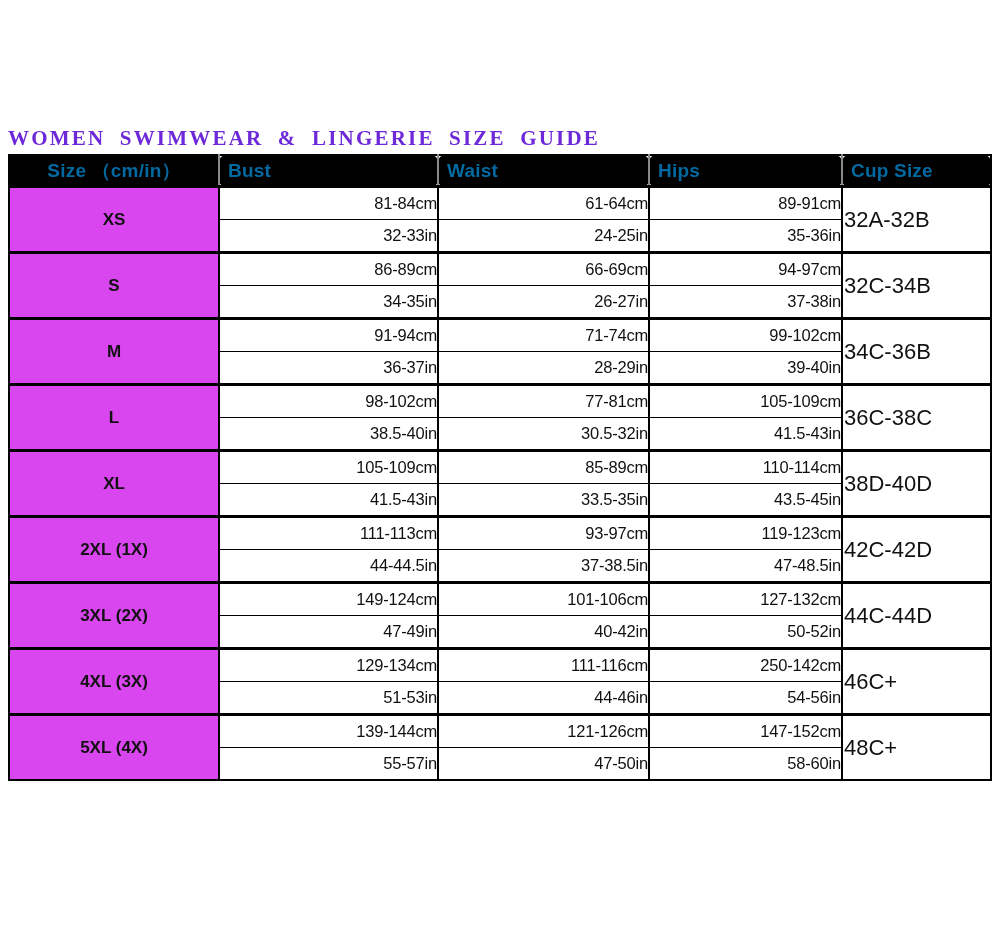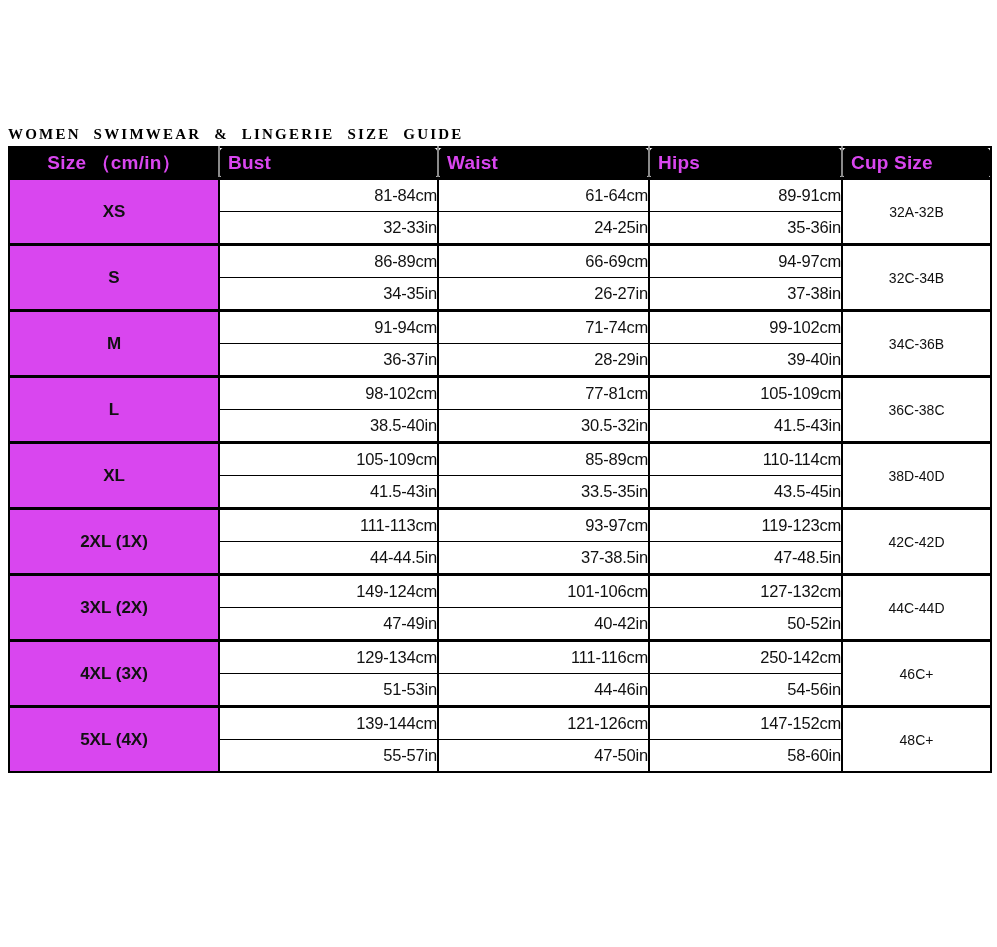--- a/index.html
+++ b/index.html
@@ -14,42 +14,42 @@
   .page {
     position: relative;
     box-sizing: border-box;
     width: 997px;
     height: 947px;
     padding: 126px 7px 0 8px;
   }
   .title {
     font-family: "Liberation Serif", serif;
     font-weight: bold;
-    font-size: 15px;
+    font-size: 21px;
     letter-spacing: 2.2px;
     word-spacing: 7px;
-    color: #000000;
+    color: #6d28d9;
     margin: 0 0 3px 0;
     white-space: nowrap;
   }
   table.size-guide {
     border-collapse: collapse;
     table-layout: fixed;
     width: 982px;
     border: 2px solid #000000;
   }
   col.c-size  { width: 210px; }
   col.c-bust  { width: 219px; }
   col.c-waist { width: 211px; }
   col.c-hips  { width: 193px; }
   col.c-cup   { width: 149px; }
 
   thead th {
     background: #000000;
-    color: #d946ef;
+    color: #0369a1;
     font-weight: bold;
     font-size: 19px;
     height: 29px;
     text-align: left;
     padding: 0 0 0 8px;
     letter-spacing: 0.2px;
   }
   thead th.center { text-align: center; padding: 0; }
   thead th + th { border-left: 2px solid #8a8a8a; border-radius: 7px; }
   thead { border-bottom: 2px solid #000000; }
@@ -70,22 +70,22 @@
     letter-spacing: 0;
   }
   td.measure {
     height: 31px;
     padding: 0 0 0 7px;
     border-left: 2px solid #000000;
     text-align: right;
   }
   tr.row-cm td.measure { border-bottom: 1.5px solid #000000; }
   td.cup-cell {
-    text-align: center;
-    font-size: 14px;
+    text-align: left;
+    font-size: 22px;
     border-left: 2px solid #000000;
     letter-spacing: 0;
   }
 </style>
 </head>
 <body>
 
 <div class="page">
   <h1 class="title">WOMEN SWIMWEAR &amp; LINGERIE SIZE GUIDE</h1>
 

